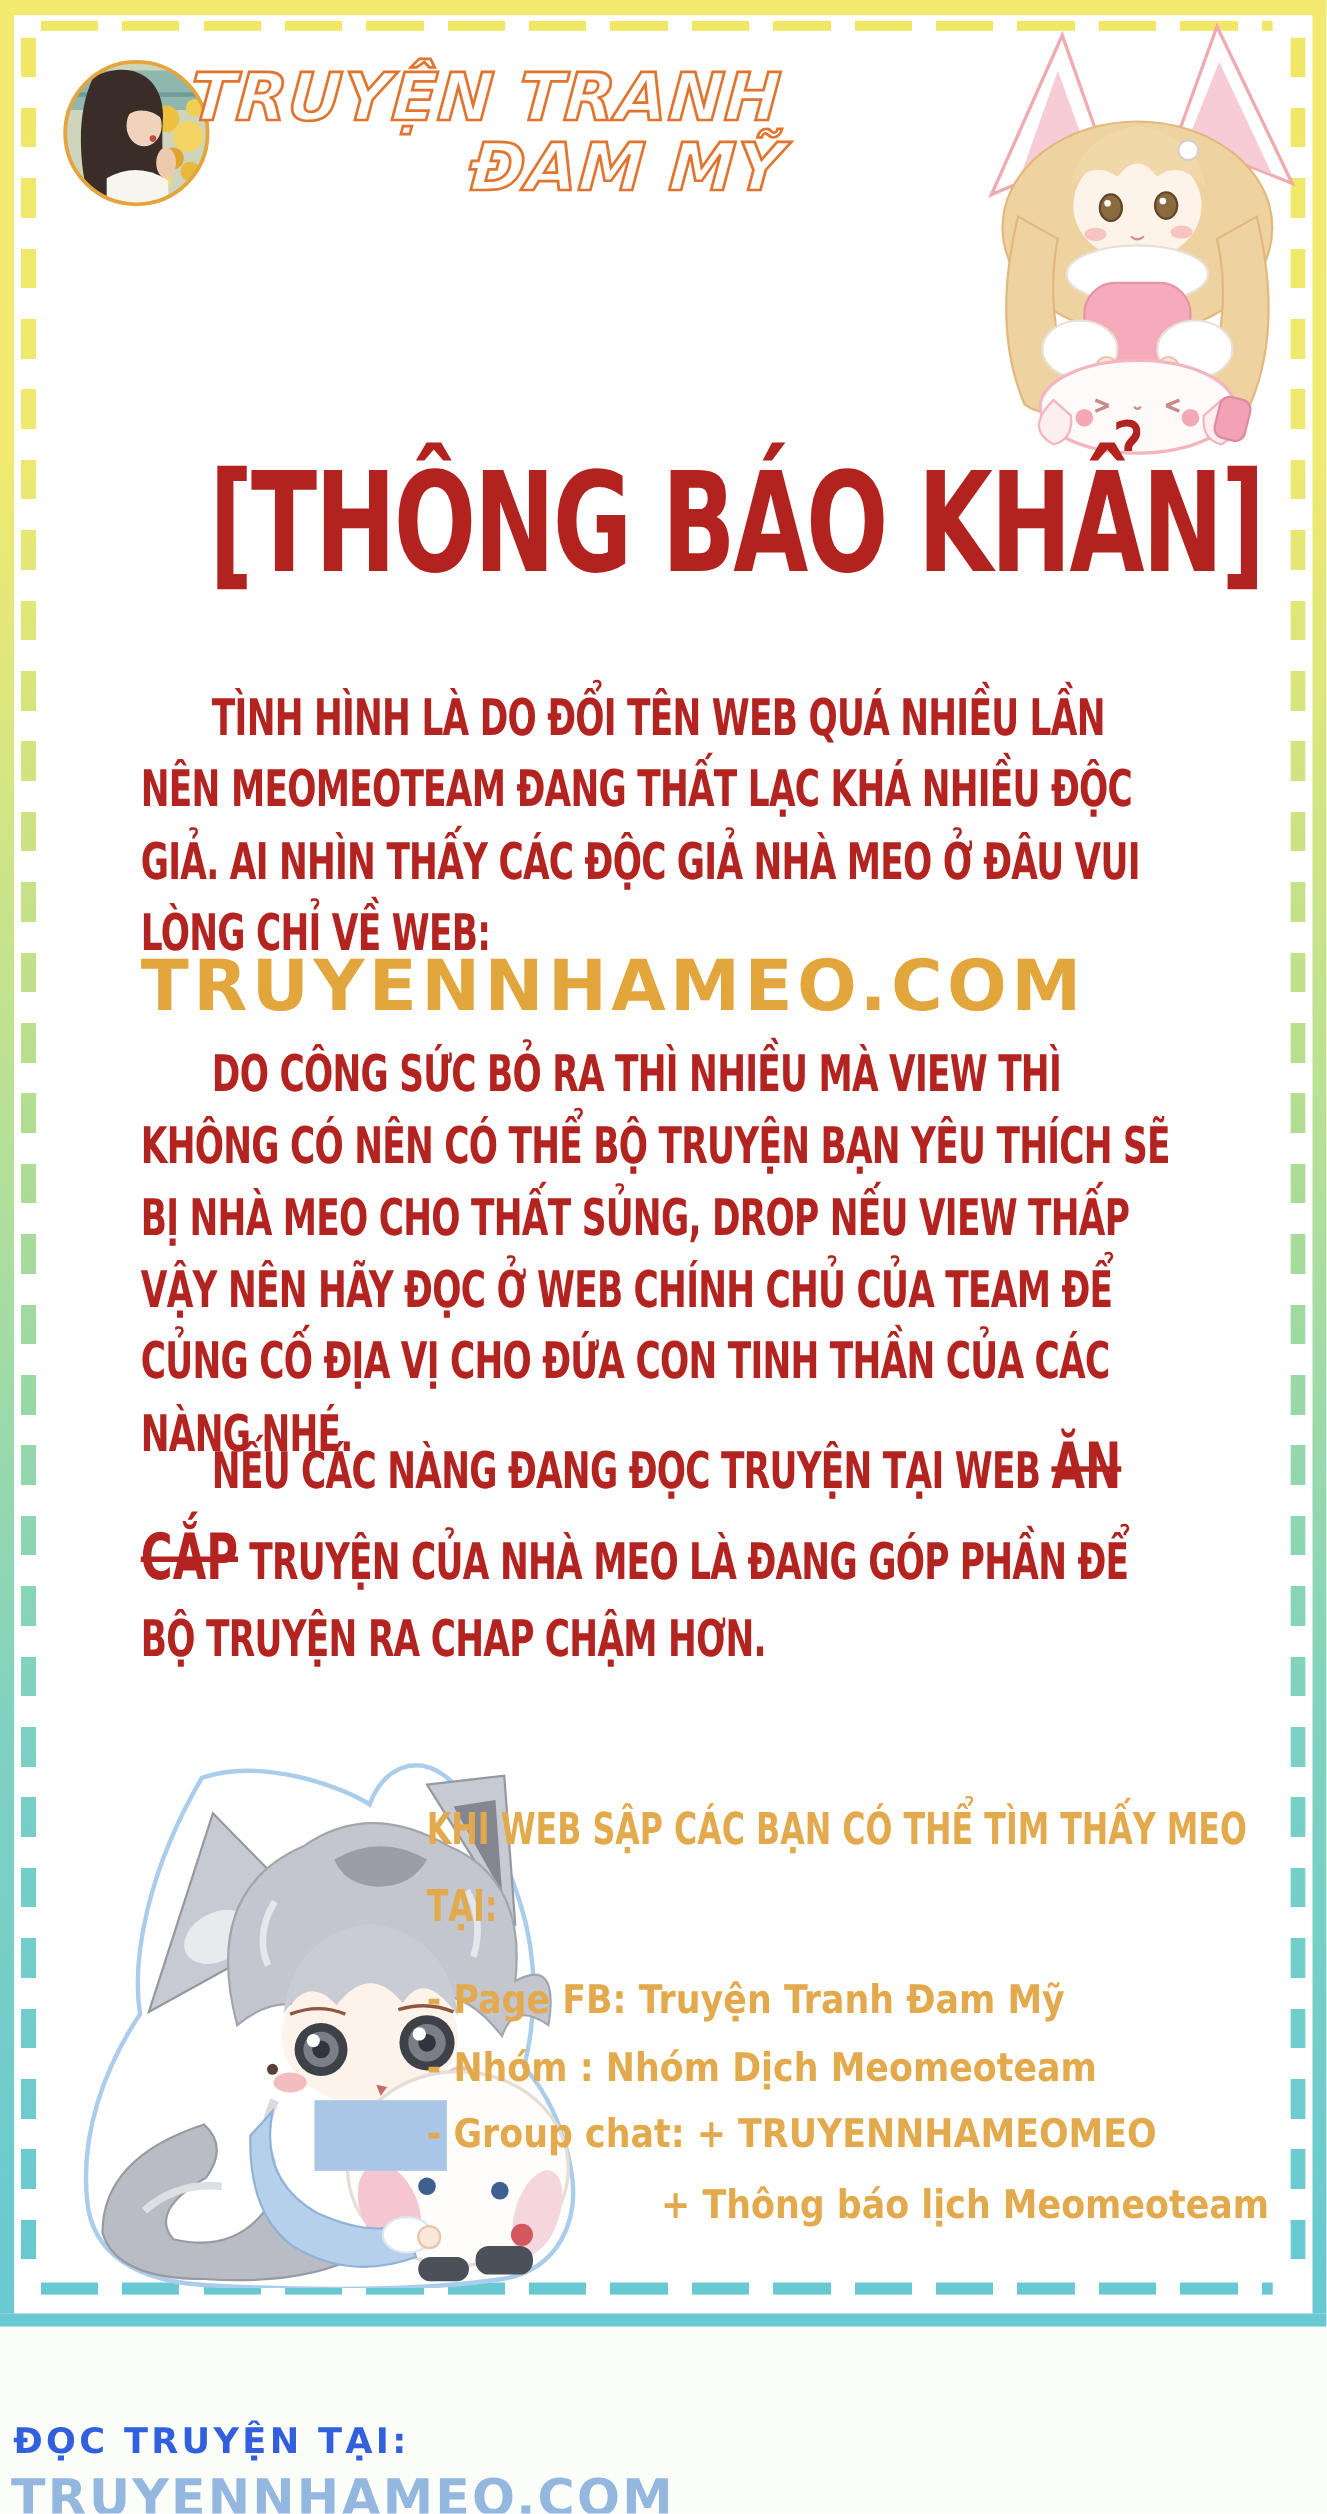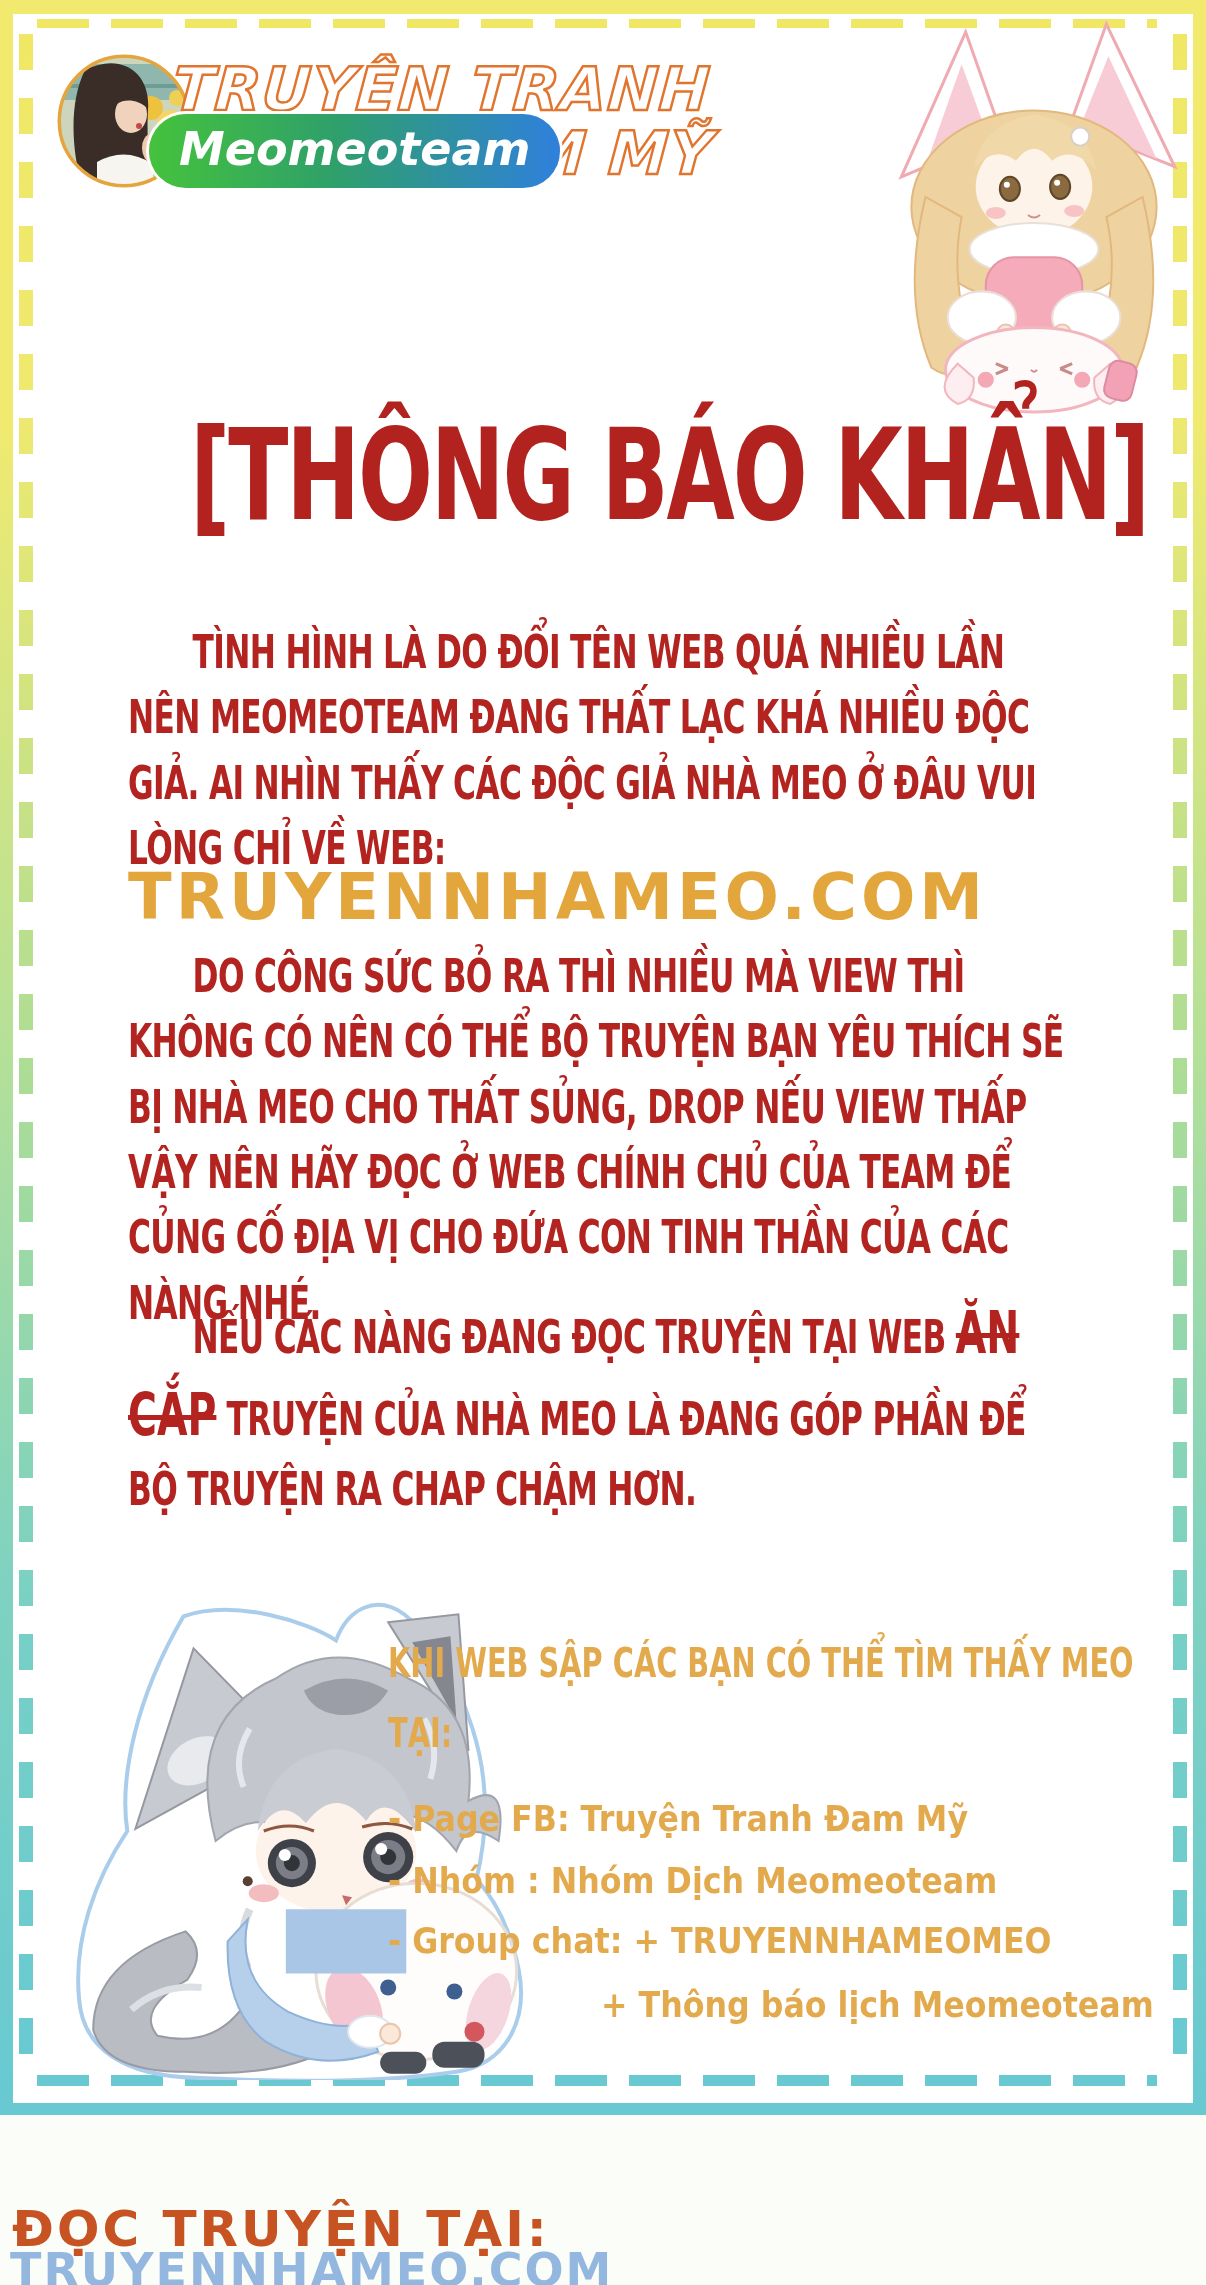--- a/index.html
+++ b/index.html
@@ -68,22 +68,22 @@
   .contact-h1{top:1626px;}
   .contact-h2{top:1696px;}
   .contact-item{position:absolute;left:375px;font-size:36px;font-weight:bold;color:#e3a94d;
     white-space:nowrap;transform:scaleX(.88);transform-origin:0 0;}
   .ci0{top:1784px;}
   .ci1{top:1846px;}
   .ci2{top:1906px;}
   .ci3{top:1970px;left:588px;}
 
   
-  .footer-label{position:absolute;left:12px;top:2200px;font-size:50px;font-weight:bold;
-    color:#c2410c;letter-spacing:3px;opacity:.9;white-space:nowrap;}
+  .footer-label{position:absolute;left:12px;top:2200px;font-size:32px;font-weight:bold;
+    color:#1d4ed8;letter-spacing:3px;opacity:.9;white-space:nowrap;}
   .footer-site{position:absolute;left:10px;top:2243px;font-size:46px;font-weight:bold;
     color:#93b7de;letter-spacing:2px;white-space:nowrap;}
 </style>
 </head>
 <body>
 
 <div class="frame-top"></div>
 <div class="frame-left"></div>
 <div class="frame-right"></div>
 <div class="frame-bottom"></div>
@@ -116,21 +116,20 @@
         <path d="M58,40 C70,30 90,36 92,56 C84,48 70,46 62,52 Z" fill="#3a2d28"></path>
         <circle cx="84" cy="74" r="3" fill="#c24b44"></circle>
         <path d="M42,110 Q70,94 98,112 L98,138 L42,138 Z" fill="#f7f5f0"></path>
         <ellipse cx="96" cy="96" rx="9" ry="14" fill="#edc9ae"></ellipse>
       </g>
       <circle cx="69" cy="69" r="65" fill="none" stroke="#e5a53e" stroke-width="4"></circle>
       <circle cx="69" cy="69" r="67.5" fill="none" stroke="#ffffff" stroke-width="2"></circle>
     </svg>
     <div class="logo-line logo-line1">TRUYỆN TRANH</div>
     <div class="logo-line logo-line2">ĐAM MỸ</div>
-    <div class="logo-badge">Meomeoteam</div>
   </div>
 
   <svg class="chibi-girl" viewBox="0 0 320 400">
     <polygon points="92,16 28,160 128,118" fill="#ffffff" stroke="#f0aab2" stroke-width="3"></polygon>
     <polygon points="88,48 54,144 112,114" fill="#f8ccd6"></polygon>
     <polygon points="232,8 300,150 196,108" fill="#ffffff" stroke="#f0aab2" stroke-width="3"></polygon>
     <polygon points="234,40 282,142 206,110" fill="#f8ccd6"></polygon>
     <ellipse cx="160" cy="190" rx="122" ry="96" fill="#eed3a0" stroke="#e3b87e" stroke-width="2"></ellipse>
     <path d="M52,180 Q28,280 58,350 Q88,370 98,330 Q76,260 88,200 Z" fill="#eed3a0" stroke="#e3b87e" stroke-width="2"></path>
     <path d="M268,180 Q292,280 262,350 Q234,370 224,330 Q246,260 232,200 Z" fill="#eed3a0" stroke="#e3b87e" stroke-width="2"></path>

